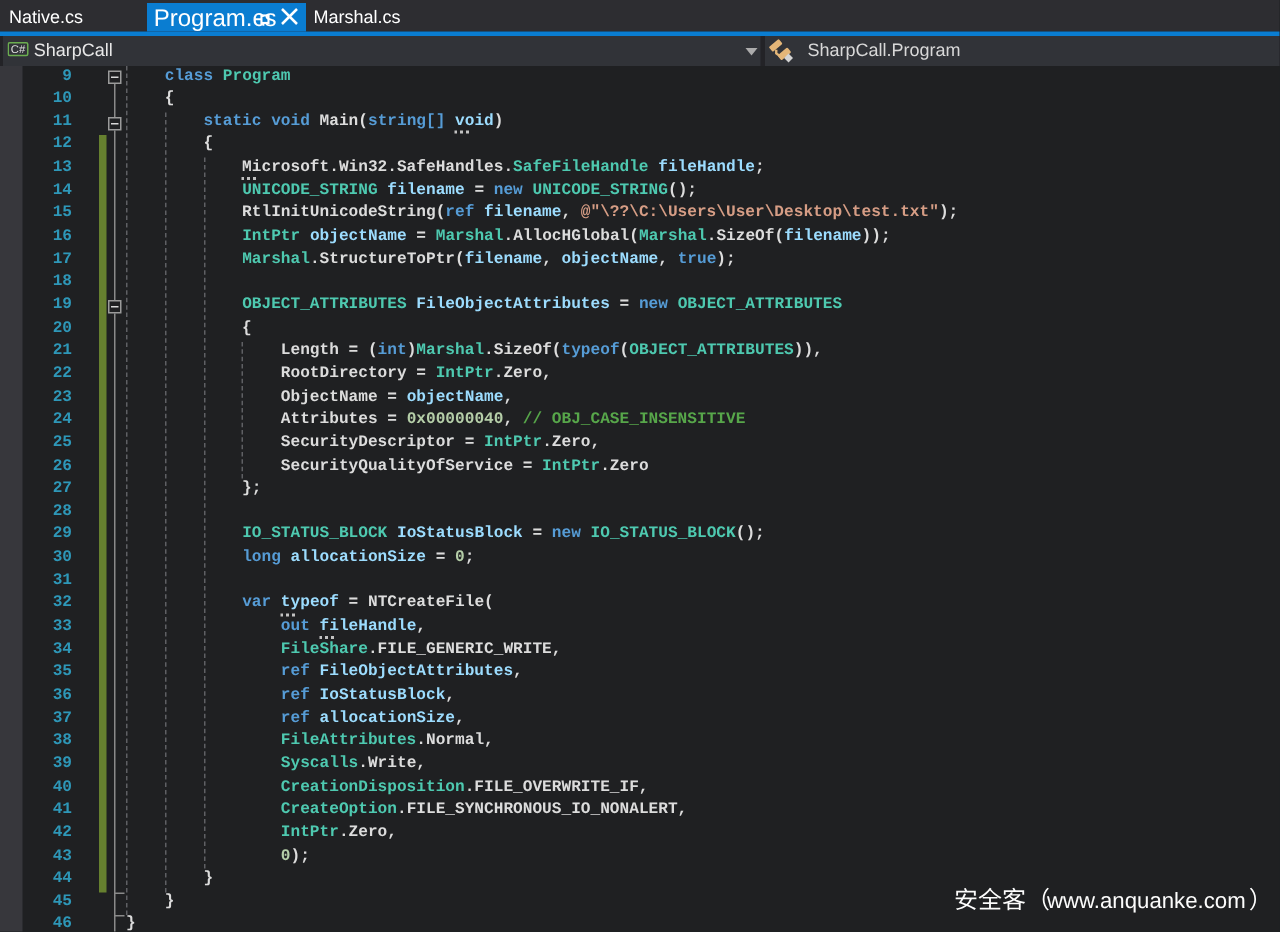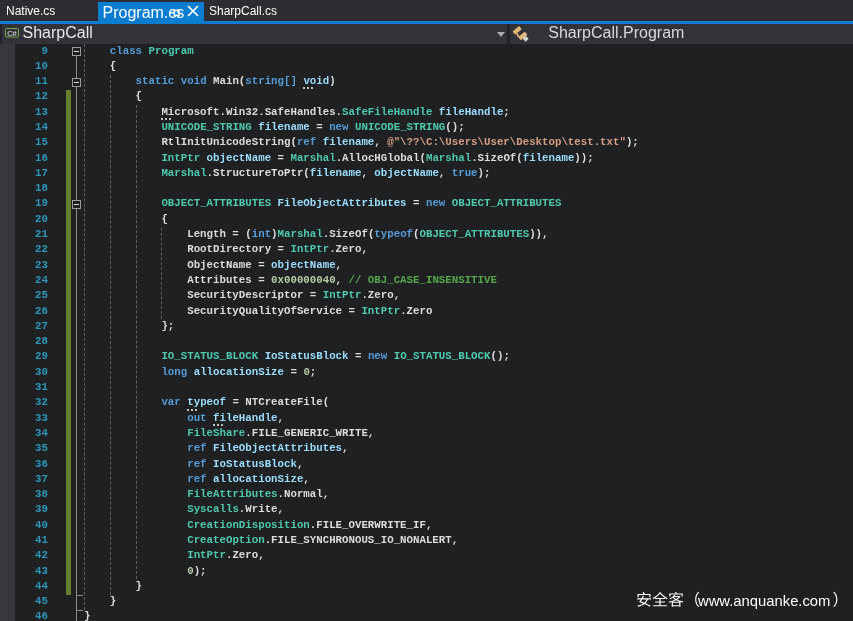--- a/index.html
+++ b/index.html
@@ -6,21 +6,21 @@
 
 #tabbar{position:absolute;left:0;top:0;width:853px;height:20.5px;background:#2D2D31}
 #blueline{position:absolute;left:0;top:20.5px;width:853px;height:3px;background:#0A7DD1}
 .tab{position:absolute;top:0;height:20.5px;color:#FFFFFF;font-size:12px;line-height:22.5px}
 #tabactive{position:absolute;left:97.5px;top:2px;width:106.2px;height:18.5px;background:#0A7DD1;color:#fff;font-size:16px;line-height:17px}
 
 #nav{position:absolute;left:0;top:23.5px;width:853px;height:20.5px;background:#232327}
 .combo{position:absolute;top:0.5px;height:19.5px;background:#313338}
 #combo1{left:1.5px;width:505.2px}
 #combo2{left:510.3px;width:342.7px}
-.navtxt{position:absolute;top:0;height:19.5px;line-height:18.5px;font-size:16px;color:#E8E8E8}
+.navtxt{position:absolute;top:0;height:19.5px;line-height:18.5px;font-size:12px;color:#E8E8E8}
 #arrow{position:absolute;left:495px;top:8px;width:0;height:0;border-left:4.5px solid transparent;border-right:4.5px solid transparent;border-top:5px solid #ACACAC}
 
 #editor{position:absolute;left:0;top:43.5px;width:853px;height:577.5px;background:#1F2022}
 #gmargin{position:absolute;left:0;top:0;width:15px;height:577.5px;background:#37373C}
 #lnums{position:absolute;left:0;top:0;width:48px;text-align:right;font-family:"Liberation Mono",monospace;font-size:10.75px;font-weight:bold;line-height:15.3px;color:#2E97B8;white-space:pre}
 #greenbar{position:absolute;left:65.5px;top:46.4px;width:5.5px;height:504.9px;background:#66802F}
 #foldline{position:absolute;left:76px;top:8px;width:1px;height:569.5px;background:#8A8A8A}
 .ftick{position:absolute;left:76px;width:7px;height:1px;background:#8A8A8A}
 .fbox{position:absolute;left:72px;width:9px;height:9px;border:1px solid #9B9B9B;background:#1F2022}
 .fbox{margin-top:-43.5px}
@@ -30,21 +30,21 @@
 #code{position:absolute;left:84px;top:0;font-family:"Liberation Mono",monospace;font-size:10.75px;font-weight:bold;line-height:15.3px;color:#DCDCDC;white-space:pre}
 #code i{font-style:normal}
 .k{color:#569CD6}.t{color:#4EC9B0}.v{color:#9CDCFE}.s{color:#D69D85}.n{color:#B5CEA8}.c{color:#57A64A}
 
 svg{position:absolute}
 </style></head>
 <body>
 <div id="stage">
   <div id="tabbar">
     <div class="tab" style="left:6px">Native.cs</div>
-    <div class="tab" style="left:209px">SharpCall.cs</div>
+    <div class="tab" style="left:209px">Marshal.cs</div>
   </div>
   <div id="blueline"></div>
   <div id="tabactive">
     <span style="position:absolute;left:5px;top:1.5px">Program.cs</span>
     <svg style="left:72px;top:4.5px" width="11" height="13" viewBox="0 0 11 13">
       <line x1="0" y1="5.8" x2="4.3" y2="5.8" stroke="#fff" stroke-width="1.4"></line>
       <rect x="4.3" y="3.3" width="4.7" height="5" fill="none" stroke="#fff" stroke-width="1.4"></rect>
       <line x1="5.6" y1="8.3" x2="5.6" y2="10.2" stroke="#fff" stroke-width="1.3"></line>
     </svg>
     <svg style="left:89px;top:2.5px" width="12" height="12" viewBox="0 0 12 12">
@@ -61,21 +61,21 @@
       <div class="navtxt" style="left:21px">SharpCall</div>
       <div id="arrow"></div>
     </div>
     <div class="combo" id="combo2">
       <svg style="left:2px;top:1px" width="18" height="18" viewBox="0 0 18 18">
         <rect x="0.8" y="3.2" width="8.6" height="4.2" rx="0.8" fill="#E4B678" transform="rotate(-40 5.1 5.3)"></rect>
         <path d="M5.5 8.2 L5.5 10.6 L8.4 12.6" fill="none" stroke="#E4B678" stroke-width="1.6"></path>
         <rect x="6.6" y="8.8" width="8.6" height="4.2" rx="0.8" fill="#E4B678" transform="rotate(-40 10.9 10.9)"></rect>
         <rect x="11.6" y="11.6" width="4.2" height="4.2" fill="#D4D4D4" transform="rotate(45 13.7 13.7)"></rect>
       </svg>
-      <div class="navtxt" style="left:38px;color:#D8D8D8">SharpCall.Program</div>
+      <div class="navtxt" style="left:28px;color:#D8D8D8">SharpCall.Program</div>
     </div>
   </div>
   <div id="editor">
     <div id="gmargin"></div>
     <pre id="lnums">9
 10
 11
 12
 13
 14

